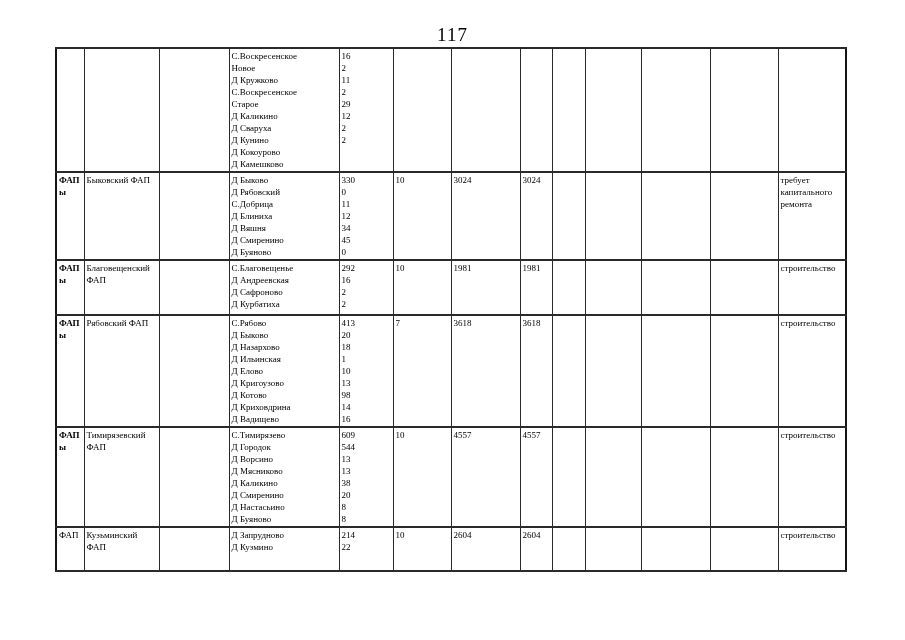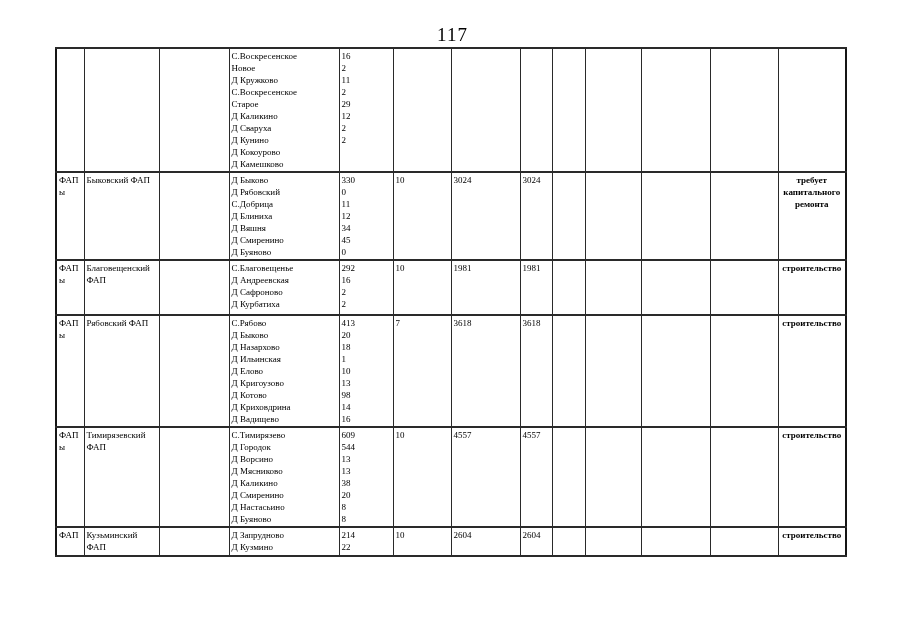--- a/index.html
+++ b/index.html
@@ -23,25 +23,25 @@
   }
   table.fap td {
     border:1px solid #2a2a2a;
     border-top-width:2px; border-bottom-width:2px;
     vertical-align:top;
     padding:1px 2px;
     font-size:9px; line-height:12px;
     overflow:hidden;
     word-wrap:break-word;
   }
-  td.cat { font-weight:normal; padding-left:1px; padding-right:0; }
+  td.cat { font-weight:bold; padding-left:1px; padding-right:0; }
   td.cat.plain { font-weight:normal; }
   td.names div { text-align:left; white-space:nowrap; }
   td.vals div, td.num { }
-  td.note { text-align:center;font-weight:bold; }
+  td.note { text-align:left; }
 </style>
 </head>
 <body>
 
 <div class="page">
   <div class="pagenum">117</div>
 
   <table class="fap">
     <colgroup>
       <col style="width:28px">
@@ -213,21 +213,21 @@
           </td>
           <td class="num">10</td>
           <td class="num">4557</td>
           <td class="num">4557</td>
           <td></td>
           <td></td>
           <td></td>
           <td></td>
           <td class="note">строительство</td>
         </tr>
-        <tr style="height: 29px;">
+        <tr style="height: 44px;">
           <td class="cat plain">ФАП</td>
           <td>Кузьминский ФАП</td>
           <td></td>
           <td class="names">
             <div>Д Запрудново</div>
             <div>Д Кузмино</div>
           </td>
           <td class="vals">
             <div>214</div>
             <div>22</div>

